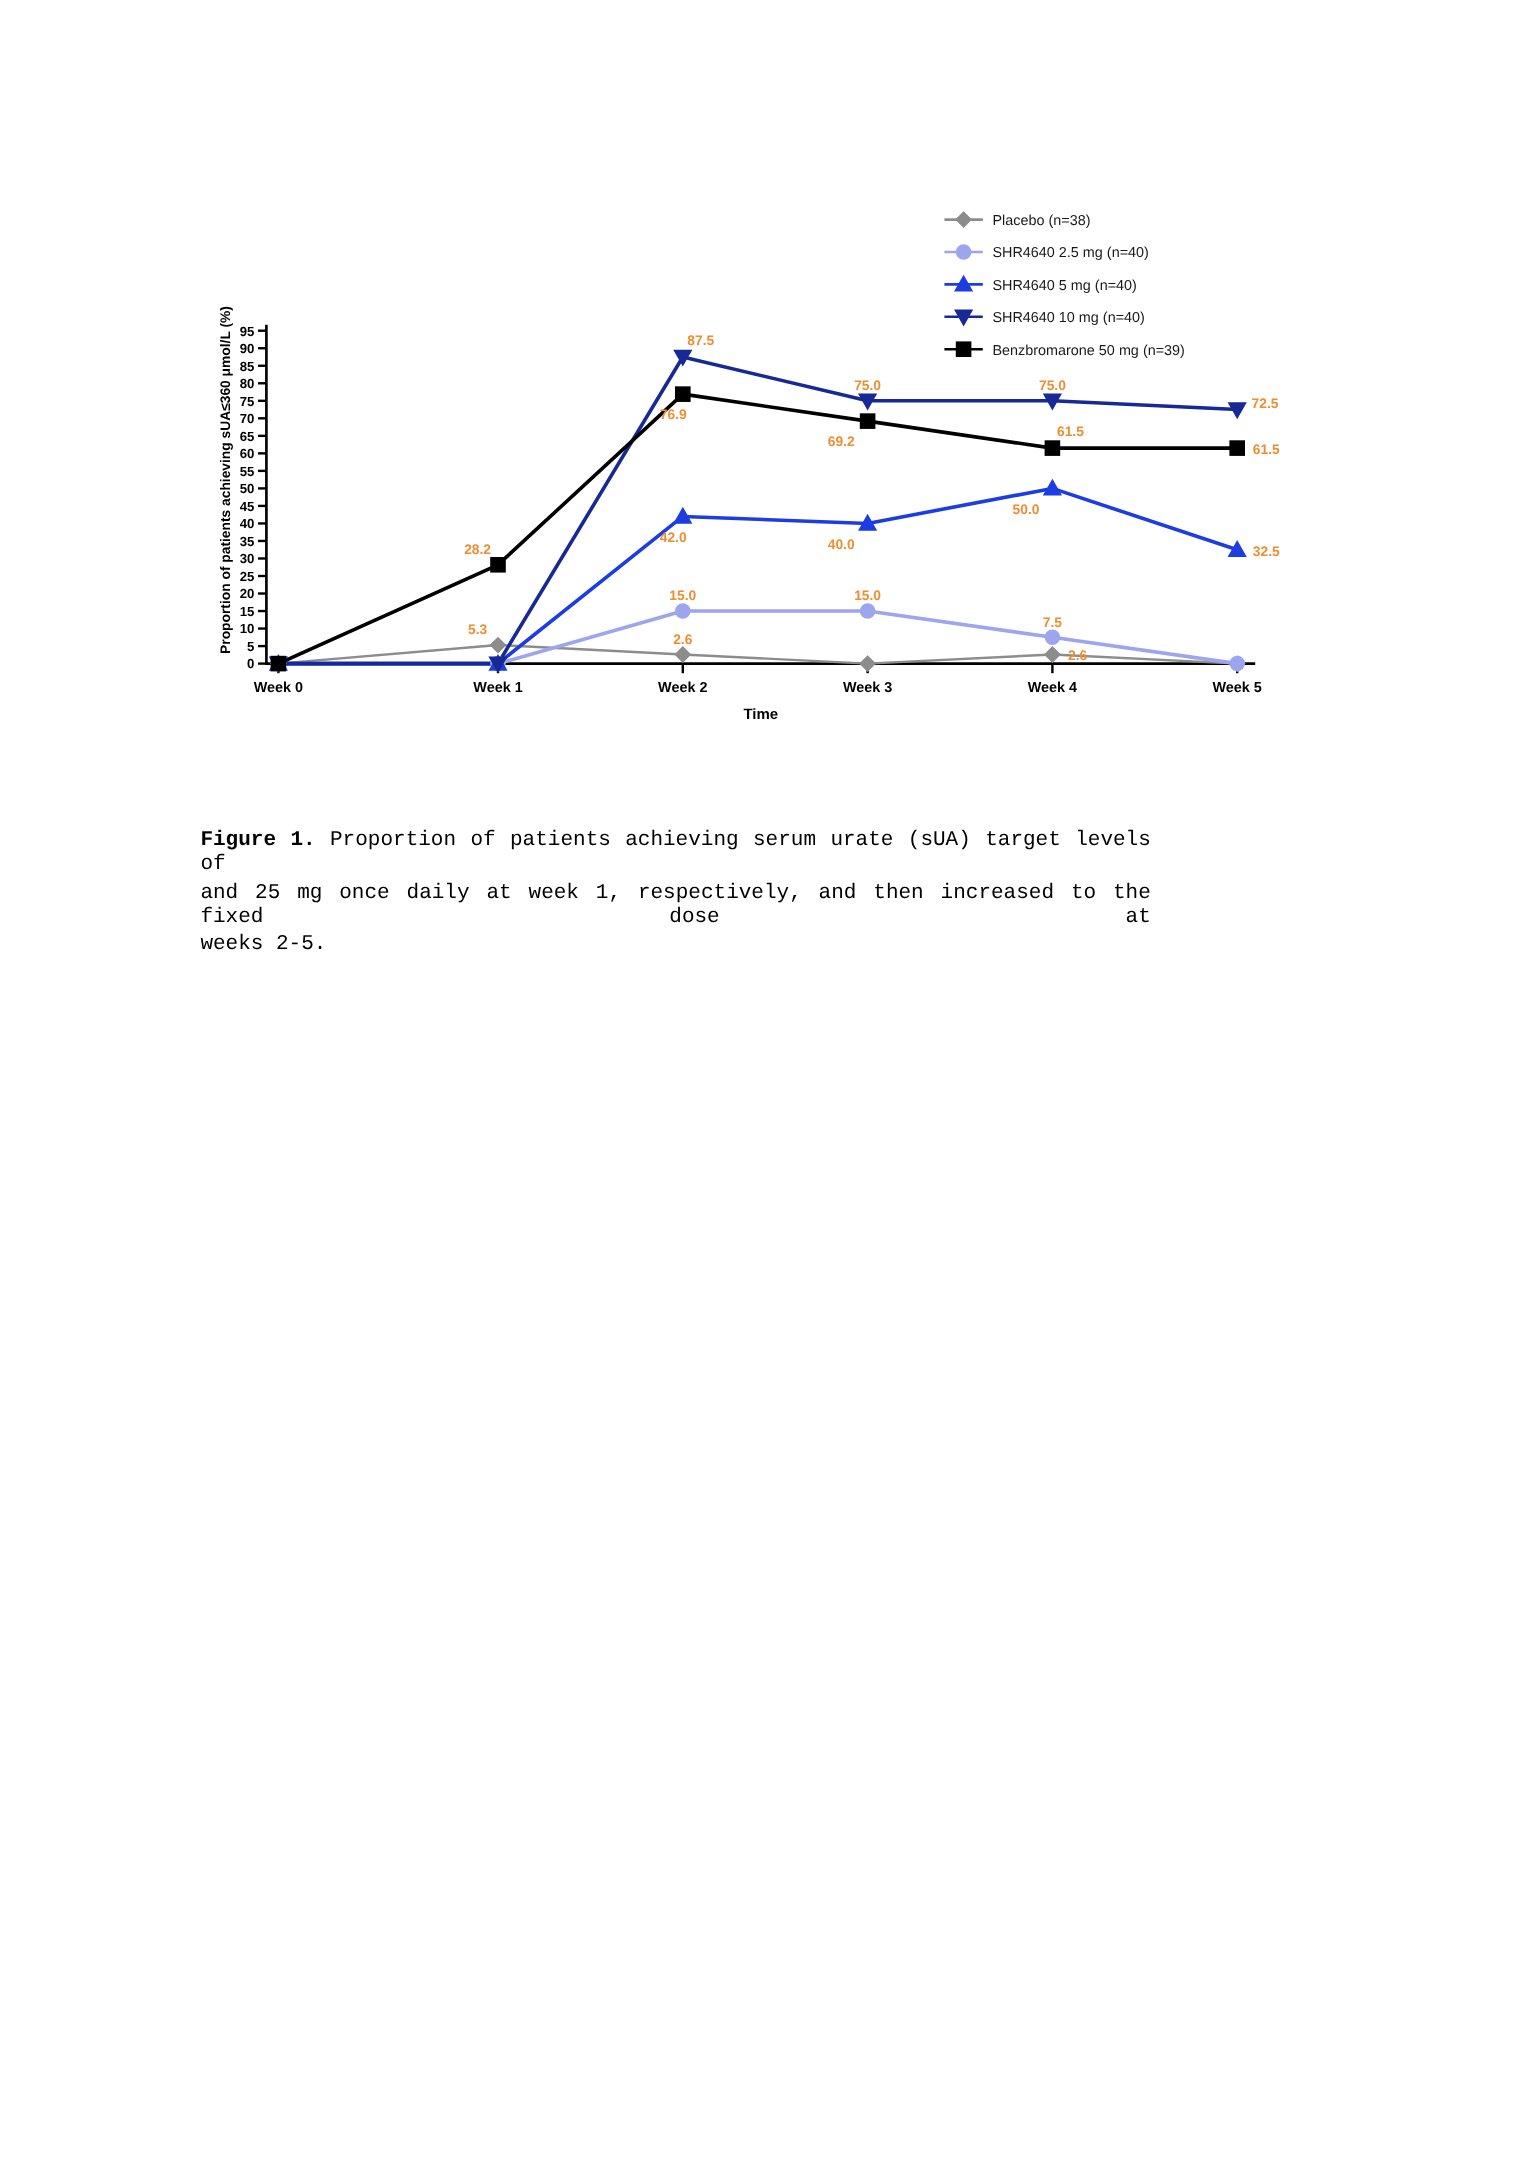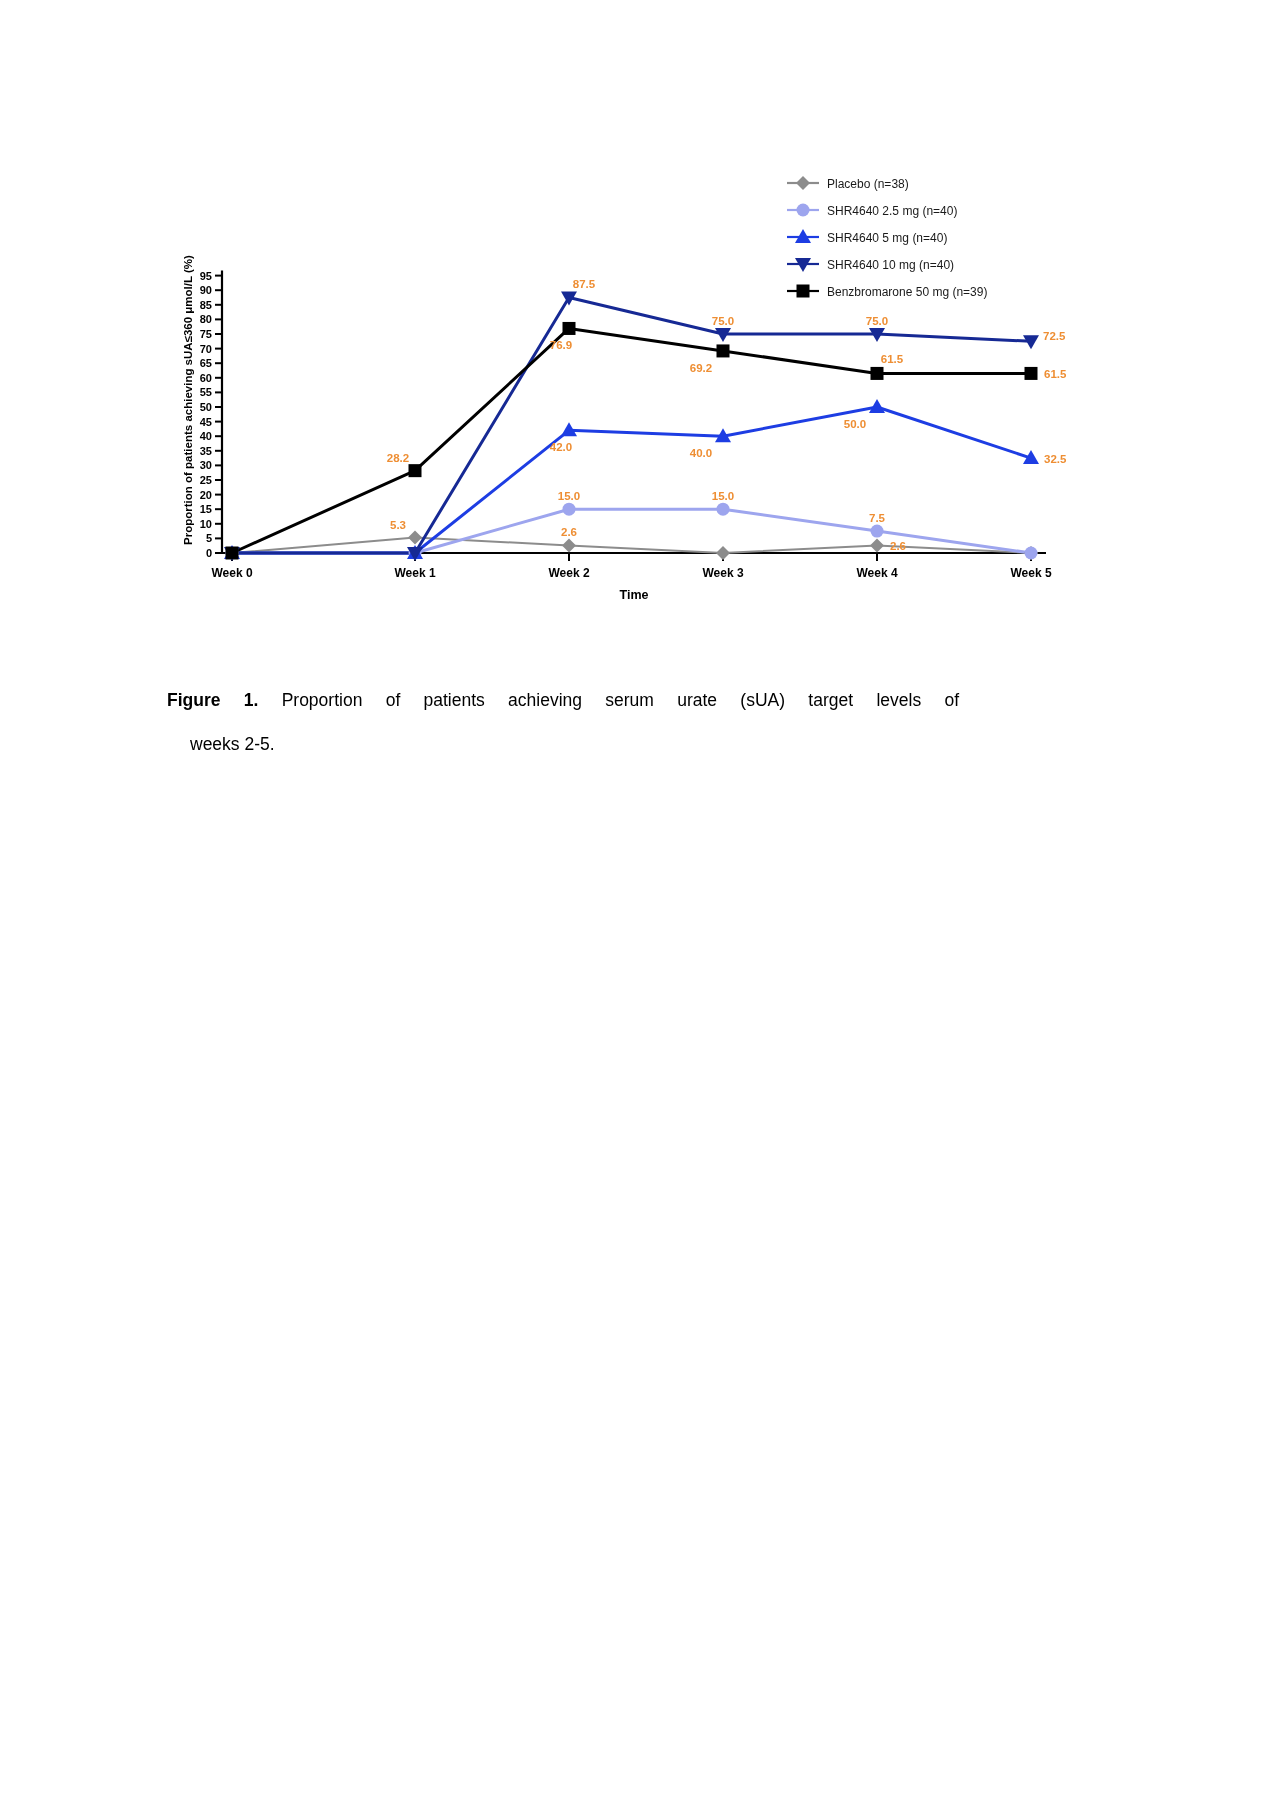--- a/index.html
+++ b/index.html
@@ -7,24 +7,24 @@
        font-family:"Liberation Sans",sans-serif;}
   #figure-area{position:absolute;left:0;top:0;width:1280px;height:660px;}
   #chart-svg{position:absolute;left:0;top:0;}
   .tick{font:bold 11px "Liberation Sans",sans-serif;fill:#000;}
   .xlab{font:bold 12px "Liberation Sans",sans-serif;fill:#000;}
   .ytitle{font:bold 11.5px "Liberation Sans",sans-serif;fill:#000;}
   .xtitle{font:bold 12.5px "Liberation Sans",sans-serif;fill:#000;}
   .dlab{font:bold 11.5px "Liberation Sans",sans-serif;}
   .legend-text{font:12px "Liberation Sans",sans-serif;fill:#1a1a1a;}
   .caption{position:absolute;left:167px;top:690px;width:792px;
-           font-family:Liberation Sans, sans-serif;font-size:17.5px;color:#000;}
+           font-family:Liberation Mono, monospace;font-size:17.5px;color:#000;}
   .cap-line{height:43.5px;text-align:justify;text-align-last:justify;
             -moz-text-align-last:justify;white-space:normal;}
-  .cap-line.cap-last{text-align-last:left;margin-left:23px;-moz-text-align-last:left;}
+  .cap-line.cap-last{text-align-last:left;-moz-text-align-last:left;}
   .cap-bold{font-weight:bold;}
 </style>
 </head>
 <body>
 
 <div id="figure-area">
   <svg id="chart-svg" width="1280" height="660">
       <g>
         <line x1="222" y1="270.6" x2="222" y2="554" stroke="#000" stroke-width="2.2"></line>
         <line x1="221" y1="553" x2="1046" y2="553" stroke="#000" stroke-width="2.2"></line>
@@ -198,14 +198,15 @@
           <line x1="787" y1="291" x2="819" y2="291" stroke="#000000" stroke-width="2.2"></line>
           <rect fill="#000000" x="796.5" y="284.5" width="13" height="13"></rect>
           <text x="827" y="295.5" class="legend-text">Benzbromarone 50 mg (n=39)</text>
         </g>
       </g>
     </svg>
 </div>
 
 <div class="caption">
   <div class="cap-line"><span class="cap-bold">Figure 1.</span> <span>Proportion of patients achieving serum urate (sUA) target levels of</span></div>
+  <div class="cap-line">and 25 mg once daily at week 1, respectively, and then increased to the fixed dose at</div>
   <div class="cap-line cap-last">weeks 2-5.</div>
 </div>
 
 </body></html>

